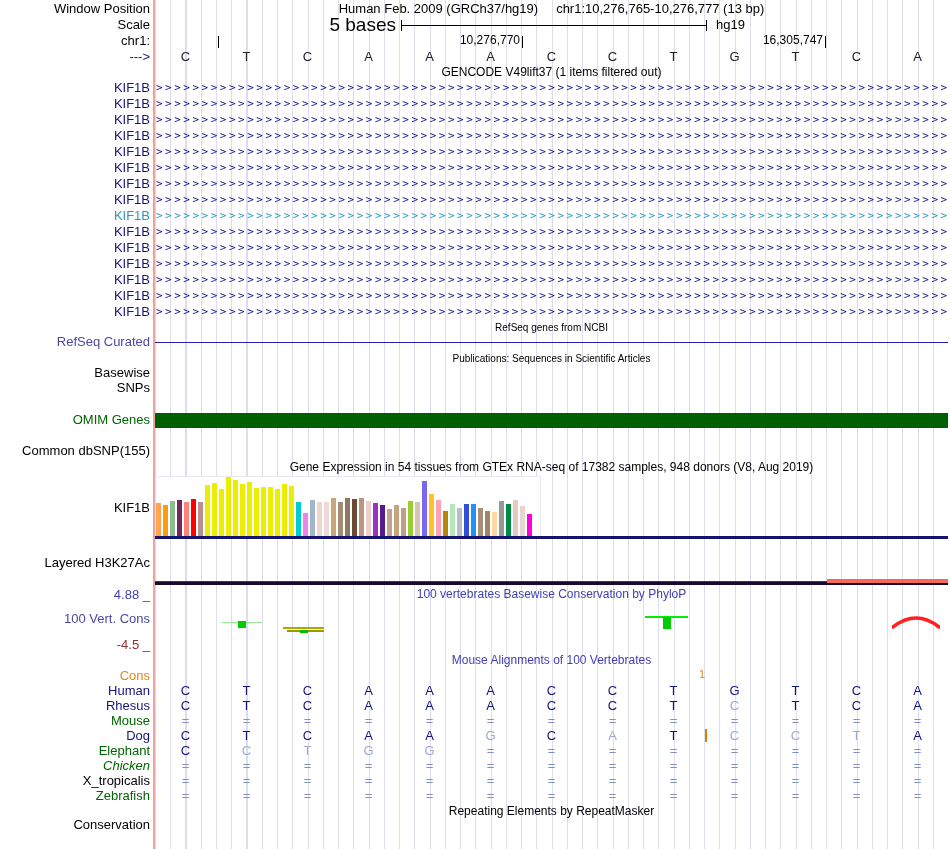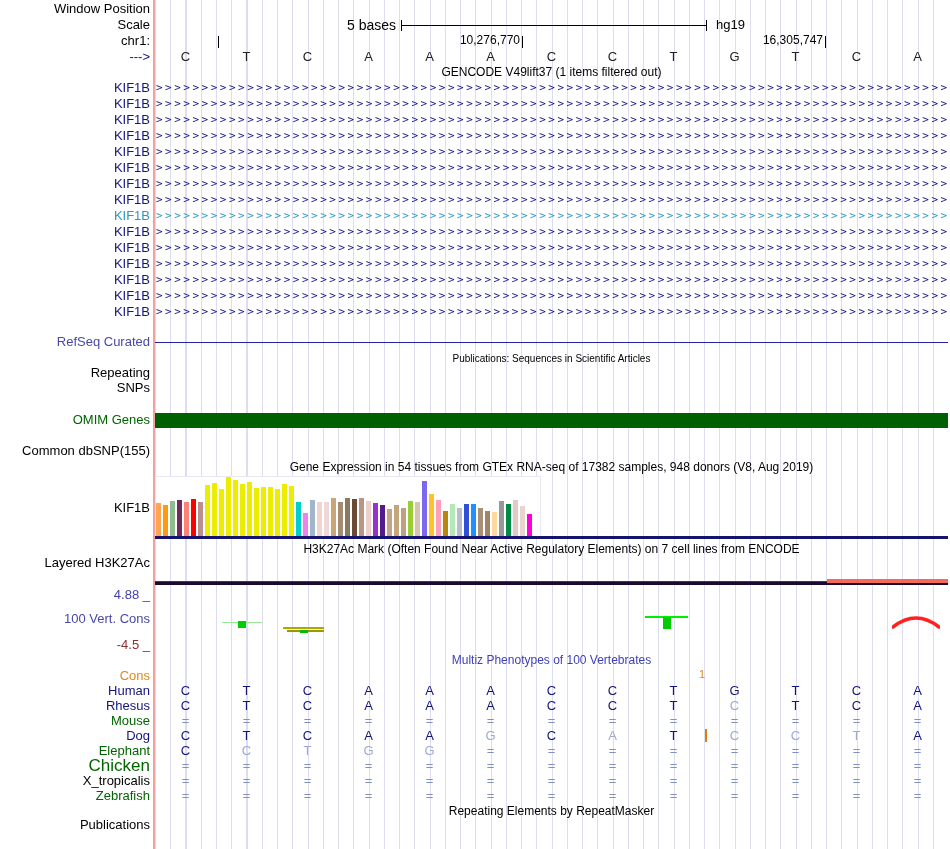--- a/index.html
+++ b/index.html
@@ -15,21 +15,21 @@
   .c-blue{color:#4040B4;}
   .c-orange{color:#DD8822;}
   .c-maroon{color:#8B3030;}
   .c-slate{color:#4848A8;}
   #grid{position:absolute;left:155px;top:0;width:793px;height:849px;
     background:repeating-linear-gradient(90deg,#DDDDF2 0px,#DDDDF2 1px,transparent 1px,transparent 15.25px);}
   #pink-line{position:absolute;left:153px;top:0;width:2px;height:849px;background:#F2A0A0;}
   .num{position:absolute;font-size:12px;line-height:13px;white-space:nowrap;}
   #header-line{position:absolute;left:155px;top:2px;width:793px;text-align:center;font-size:13px;line-height:14px;white-space:nowrap;}
   #header-line span{margin:0 9px;}
-  #scale-value{position:absolute;top:18px;right:554px;font-size:14px;line-height:14px;}
+  #scale-value{position:absolute;top:18px;right:554px;font-size:19px;line-height:14px;}
   #scale-bar{position:absolute;left:401px;top:25px;width:305px;height:1px;background:#000;}
   .scale-endtick{position:absolute;top:20px;width:1px;height:11px;background:#000;}
   #scale-genome{position:absolute;left:716px;top:18px;font-size:13px;line-height:14px;}
   #gtex-white{position:absolute;left:155px;top:476px;width:384px;height:60px;background:#fff;border:1px solid #E8E8F4;border-bottom:none;}
   #gtex-bars{position:absolute;left:156px;top:476px;width:390px;height:60px;}
   #gtex-baseline{position:absolute;left:155px;top:536px;width:793px;height:3px;background:#14146E;}
   #refseq-line{position:absolute;left:155px;top:342px;width:793px;height:1px;background:#2222AA;}
   #omim-bar{position:absolute;left:155px;top:413px;width:793px;height:15px;background:#006000;}
   #h3k-line{position:absolute;left:155px;top:581px;width:793px;height:4px;
     background:linear-gradient(#8B1A2A 0 1px,#1A0A30 1px 100%);}
@@ -40,20 +40,23 @@
 </style>
 </head>
 <body>
 
 <div id="browser">
 
   <div id="grid"></div>
   <div id="pink-line"></div>
 
   <div class="lbl" style="top:2px">Window Position</div>
+  <div id="header-line">
+    <span>Human Feb. 2009 (GRCh37/hg19)</span><span>chr1:10,276,765-10,276,777 (13 bp)</span>
+  </div>
 
   <div class="lbl" style="top:18px">Scale</div>
   <div id="scale-value">5 bases</div>
   <div id="scale-bar"></div>
   <div class="scale-endtick" style="left:401px"></div>
   <div class="scale-endtick" style="left:706px"></div>
   <div id="scale-genome">hg19</div>
 
   <div class="lbl" style="top:34px">chr1:</div>
   <div class="num" style="top:34px;right:430px">10,276,770</div>
@@ -103,25 +106,26 @@
       <div style="position: absolute; right: 800px; top: 257px; font-size: 13px; line-height: 14px; text-align: right; white-space: nowrap; color: rgb(20, 20, 126);">KIF1B</div>
       <div style="position: absolute; left: 156px; top: 257px; width: 791px; height: 14px; overflow: hidden; white-space: nowrap; color: rgb(20, 20, 126); font-size: 11px; line-height: 14px; letter-spacing: 2.5px; font-family: &quot;DejaVu Sans Mono&quot;, monospace;">&gt;&gt;&gt;&gt;&gt;&gt;&gt;&gt;&gt;&gt;&gt;&gt;&gt;&gt;&gt;&gt;&gt;&gt;&gt;&gt;&gt;&gt;&gt;&gt;&gt;&gt;&gt;&gt;&gt;&gt;&gt;&gt;&gt;&gt;&gt;&gt;&gt;&gt;&gt;&gt;&gt;&gt;&gt;&gt;&gt;&gt;&gt;&gt;&gt;&gt;&gt;&gt;&gt;&gt;&gt;&gt;&gt;&gt;&gt;&gt;&gt;&gt;&gt;&gt;&gt;&gt;&gt;&gt;&gt;&gt;&gt;&gt;&gt;&gt;&gt;&gt;&gt;&gt;&gt;&gt;&gt;&gt;&gt;&gt;&gt;&gt;&gt;&gt;&gt;&gt;&gt;&gt;&gt;&gt;&gt;</div>
       <div style="position: absolute; right: 800px; top: 273px; font-size: 13px; line-height: 14px; text-align: right; white-space: nowrap; color: rgb(20, 20, 126);">KIF1B</div>
       <div style="position: absolute; left: 156px; top: 273px; width: 791px; height: 14px; overflow: hidden; white-space: nowrap; color: rgb(20, 20, 126); font-size: 11px; line-height: 14px; letter-spacing: 2.5px; font-family: &quot;DejaVu Sans Mono&quot;, monospace;">&gt;&gt;&gt;&gt;&gt;&gt;&gt;&gt;&gt;&gt;&gt;&gt;&gt;&gt;&gt;&gt;&gt;&gt;&gt;&gt;&gt;&gt;&gt;&gt;&gt;&gt;&gt;&gt;&gt;&gt;&gt;&gt;&gt;&gt;&gt;&gt;&gt;&gt;&gt;&gt;&gt;&gt;&gt;&gt;&gt;&gt;&gt;&gt;&gt;&gt;&gt;&gt;&gt;&gt;&gt;&gt;&gt;&gt;&gt;&gt;&gt;&gt;&gt;&gt;&gt;&gt;&gt;&gt;&gt;&gt;&gt;&gt;&gt;&gt;&gt;&gt;&gt;&gt;&gt;&gt;&gt;&gt;&gt;&gt;&gt;&gt;&gt;&gt;&gt;&gt;&gt;&gt;&gt;&gt;&gt;</div>
       <div style="position: absolute; right: 800px; top: 289px; font-size: 13px; line-height: 14px; text-align: right; white-space: nowrap; color: rgb(20, 20, 126);">KIF1B</div>
       <div style="position: absolute; left: 156px; top: 289px; width: 791px; height: 14px; overflow: hidden; white-space: nowrap; color: rgb(20, 20, 126); font-size: 11px; line-height: 14px; letter-spacing: 2.5px; font-family: &quot;DejaVu Sans Mono&quot;, monospace;">&gt;&gt;&gt;&gt;&gt;&gt;&gt;&gt;&gt;&gt;&gt;&gt;&gt;&gt;&gt;&gt;&gt;&gt;&gt;&gt;&gt;&gt;&gt;&gt;&gt;&gt;&gt;&gt;&gt;&gt;&gt;&gt;&gt;&gt;&gt;&gt;&gt;&gt;&gt;&gt;&gt;&gt;&gt;&gt;&gt;&gt;&gt;&gt;&gt;&gt;&gt;&gt;&gt;&gt;&gt;&gt;&gt;&gt;&gt;&gt;&gt;&gt;&gt;&gt;&gt;&gt;&gt;&gt;&gt;&gt;&gt;&gt;&gt;&gt;&gt;&gt;&gt;&gt;&gt;&gt;&gt;&gt;&gt;&gt;&gt;&gt;&gt;&gt;&gt;&gt;&gt;&gt;&gt;&gt;&gt;</div>
       <div style="position: absolute; right: 800px; top: 305px; font-size: 13px; line-height: 14px; text-align: right; white-space: nowrap; color: rgb(20, 20, 126);">KIF1B</div>
       <div style="position: absolute; left: 156px; top: 305px; width: 791px; height: 14px; overflow: hidden; white-space: nowrap; color: rgb(20, 20, 126); font-size: 11px; line-height: 14px; letter-spacing: 2.5px; font-family: &quot;DejaVu Sans Mono&quot;, monospace;">&gt;&gt;&gt;&gt;&gt;&gt;&gt;&gt;&gt;&gt;&gt;&gt;&gt;&gt;&gt;&gt;&gt;&gt;&gt;&gt;&gt;&gt;&gt;&gt;&gt;&gt;&gt;&gt;&gt;&gt;&gt;&gt;&gt;&gt;&gt;&gt;&gt;&gt;&gt;&gt;&gt;&gt;&gt;&gt;&gt;&gt;&gt;&gt;&gt;&gt;&gt;&gt;&gt;&gt;&gt;&gt;&gt;&gt;&gt;&gt;&gt;&gt;&gt;&gt;&gt;&gt;&gt;&gt;&gt;&gt;&gt;&gt;&gt;&gt;&gt;&gt;&gt;&gt;&gt;&gt;&gt;&gt;&gt;&gt;&gt;&gt;&gt;&gt;&gt;&gt;&gt;&gt;&gt;&gt;&gt;</div>
     </div>
 
+  <div class="title small" style="top:322px">RefSeq genes from NCBI</div>
   <div class="lbl c-slate" style="top:335px">RefSeq Curated</div>
   <div id="refseq-line"></div>
 
   <div class="title small" style="top:353px">Publications: Sequences in Scientific Articles</div>
-  <div class="lbl" style="top:366px">Repeating</div>
+  <div class="lbl" style="top:366px">Basewise</div>
   <div class="lbl" style="top:381px">SNPs</div>
 
   <div class="lbl c-green" style="top:413px">OMIM Genes</div>
   <div id="omim-bar"></div>
 
   <div class="lbl" style="top:444px">Common dbSNP(155)</div>
 
   <div class="title" style="top:461px">Gene Expression in 54 tissues from GTEx RNA-seq of 17382 samples, 948 donors (V8, Aug 2019)</div>
   <div class="lbl" style="top:501px">KIF1B</div>
   <div id="gtex-white"></div>
@@ -176,40 +180,40 @@
       <div style="position: absolute; left: 329px; bottom: 0px; width: 5px; height: 25px; background: rgb(160, 132, 104);"></div>
       <div style="position: absolute; left: 336px; bottom: 0px; width: 5px; height: 24px; background: rgb(255, 216, 160);"></div>
       <div style="position: absolute; left: 343px; bottom: 0px; width: 5px; height: 35px; background: rgb(152, 152, 152);"></div>
       <div style="position: absolute; left: 350px; bottom: 0px; width: 5px; height: 32px; background: rgb(0, 139, 69);"></div>
       <div style="position: absolute; left: 357px; bottom: 0px; width: 5px; height: 36px; background: rgb(227, 203, 196);"></div>
       <div style="position: absolute; left: 364px; bottom: 0px; width: 5px; height: 30px; background: rgb(233, 212, 208);"></div>
       <div style="position: absolute; left: 371px; bottom: 0px; width: 5px; height: 22px; background: rgb(255, 0, 221);"></div>
     </div>
   <div id="gtex-baseline"></div>
 
-  <div class="title" style="top:543px">H3K27Ac Mark (Often Found Near Active Regulatory Elements) on 7 cell lines from ENCODE</div>
   <div class="lbl" style="top:556px">Layered H3K27Ac</div>
   <div id="h3k-line"></div>
   <div id="h3k-peak"></div>
 
+  <div class="title c-blue" style="top:588px">100 vertebrates Basewise Conservation by PhyloP</div>
   <div class="lbl c-blue" style="top:588px">4.88 _</div>
   <div class="lbl c-slate" style="top:612px">100 Vert. Cons</div>
   <div class="lbl c-maroon" style="top:638px">-4.5 _</div>
   <div class="consmark" style="left:222px;top:622px;width:40px;height:1px;background:#98E698"></div>
   <div class="consmark" style="left:238px;top:621px;width:8px;height:7px;background:#00CC00"></div>
   <div class="consmark" style="left:283px;top:627px;width:41px;height:2px;background:#AAAA00"></div>
   <div class="consmark" style="left:287px;top:630px;width:37px;height:2px;background:#999900"></div>
   <div class="consmark" style="left:300px;top:630px;width:8px;height:3px;background:#00BB00"></div>
   <div class="consmark" style="left:645px;top:616px;width:43px;height:2px;background:#00EE00"></div>
   <div class="consmark" style="left:663px;top:617px;width:8px;height:12px;background:#00CC00"></div>
   <svg class="consmark" style="left:892px;top:612px" width="48" height="17" viewBox="0 0 48 17">
     <path d="M1 15 Q 24 -3 47 15" stroke="#FF2020" stroke-width="3.5" fill="none" stroke-linecap="round"></path>
   </svg>
 
-  <div class="title c-blue" style="top:654px">Multiz Phenotypes of 100 Vertebrates</div>
+  <div class="title c-blue" style="top:654px">Mouse Alignments of 100 Vertebrates</div>
   <div class="lbl c-orange" style="top:669px">Cons</div>
   <div id="gap-count">1</div>
   <div id="dog-insert"></div>
   <div id="multiz-track">
       <div style="position: absolute; right: 800px; top: 684px; font-size: 13px; line-height: 14px; text-align: right; white-space: nowrap; color: rgb(20, 20, 126);">Human</div>
       <div style="position: absolute; left: 185.5px; top: 684px; transform: translateX(-50%); font-size: 13px; line-height: 14px; color: rgb(20, 20, 126);">C</div>
       <div style="position: absolute; left: 246.5px; top: 684px; transform: translateX(-50%); font-size: 13px; line-height: 14px; color: rgb(20, 20, 126);">T</div>
       <div style="position: absolute; left: 307.5px; top: 684px; transform: translateX(-50%); font-size: 13px; line-height: 14px; color: rgb(20, 20, 126);">C</div>
       <div style="position: absolute; left: 368.5px; top: 684px; transform: translateX(-50%); font-size: 13px; line-height: 14px; color: rgb(20, 20, 126);">A</div>
       <div style="position: absolute; left: 429.5px; top: 684px; transform: translateX(-50%); font-size: 13px; line-height: 14px; color: rgb(20, 20, 126);">A</div>
@@ -270,21 +274,21 @@
       <div style="position: absolute; left: 368.5px; top: 744px; transform: translateX(-50%); font-size: 13px; line-height: 14px; color: rgb(159, 169, 207);">G</div>
       <div style="position: absolute; left: 429.5px; top: 744px; transform: translateX(-50%); font-size: 13px; line-height: 14px; color: rgb(159, 169, 207);">G</div>
       <div style="position: absolute; left: 490.5px; top: 744px; transform: translateX(-50%); font-size: 13px; line-height: 14px; color: rgb(128, 144, 192);">=</div>
       <div style="position: absolute; left: 551.5px; top: 744px; transform: translateX(-50%); font-size: 13px; line-height: 14px; color: rgb(128, 144, 192);">=</div>
       <div style="position: absolute; left: 612.5px; top: 744px; transform: translateX(-50%); font-size: 13px; line-height: 14px; color: rgb(128, 144, 192);">=</div>
       <div style="position: absolute; left: 673.5px; top: 744px; transform: translateX(-50%); font-size: 13px; line-height: 14px; color: rgb(128, 144, 192);">=</div>
       <div style="position: absolute; left: 734.5px; top: 744px; transform: translateX(-50%); font-size: 13px; line-height: 14px; color: rgb(128, 144, 192);">=</div>
       <div style="position: absolute; left: 795.5px; top: 744px; transform: translateX(-50%); font-size: 13px; line-height: 14px; color: rgb(128, 144, 192);">=</div>
       <div style="position: absolute; left: 856.5px; top: 744px; transform: translateX(-50%); font-size: 13px; line-height: 14px; color: rgb(128, 144, 192);">=</div>
       <div style="position: absolute; left: 917.5px; top: 744px; transform: translateX(-50%); font-size: 13px; line-height: 14px; color: rgb(128, 144, 192);">=</div>
-      <div style="position: absolute; right: 800px; top: 759px; font-size: 17px; line-height: 14px; text-align: center; white-space: nowrap; color: rgb(0, 100, 0);">Chicken</div>
+      <div style="position: absolute; right: 800px; top: 759px; font-size: 13px; line-height: 14px; text-align: center; white-space: nowrap; color: rgb(0, 100, 0); font-style: italic;">Chicken</div>
       <div style="position: absolute; left: 185.5px; top: 759px; transform: translateX(-50%); font-size: 13px; line-height: 14px; color: rgb(128, 144, 192);">=</div>
       <div style="position: absolute; left: 246.5px; top: 759px; transform: translateX(-50%); font-size: 13px; line-height: 14px; color: rgb(128, 144, 192);">=</div>
       <div style="position: absolute; left: 307.5px; top: 759px; transform: translateX(-50%); font-size: 13px; line-height: 14px; color: rgb(128, 144, 192);">=</div>
       <div style="position: absolute; left: 368.5px; top: 759px; transform: translateX(-50%); font-size: 13px; line-height: 14px; color: rgb(128, 144, 192);">=</div>
       <div style="position: absolute; left: 429.5px; top: 759px; transform: translateX(-50%); font-size: 13px; line-height: 14px; color: rgb(128, 144, 192);">=</div>
       <div style="position: absolute; left: 490.5px; top: 759px; transform: translateX(-50%); font-size: 13px; line-height: 14px; color: rgb(128, 144, 192);">=</div>
       <div style="position: absolute; left: 551.5px; top: 759px; transform: translateX(-50%); font-size: 13px; line-height: 14px; color: rgb(128, 144, 192);">=</div>
       <div style="position: absolute; left: 612.5px; top: 759px; transform: translateX(-50%); font-size: 13px; line-height: 14px; color: rgb(128, 144, 192);">=</div>
       <div style="position: absolute; left: 673.5px; top: 759px; transform: translateX(-50%); font-size: 13px; line-height: 14px; color: rgb(128, 144, 192);">=</div>
       <div style="position: absolute; left: 734.5px; top: 759px; transform: translateX(-50%); font-size: 13px; line-height: 14px; color: rgb(128, 144, 192);">=</div>
@@ -315,18 +319,18 @@
       <div style="position: absolute; left: 551.5px; top: 789px; transform: translateX(-50%); font-size: 13px; line-height: 14px; color: rgb(128, 144, 192);">=</div>
       <div style="position: absolute; left: 612.5px; top: 789px; transform: translateX(-50%); font-size: 13px; line-height: 14px; color: rgb(128, 144, 192);">=</div>
       <div style="position: absolute; left: 673.5px; top: 789px; transform: translateX(-50%); font-size: 13px; line-height: 14px; color: rgb(128, 144, 192);">=</div>
       <div style="position: absolute; left: 734.5px; top: 789px; transform: translateX(-50%); font-size: 13px; line-height: 14px; color: rgb(128, 144, 192);">=</div>
       <div style="position: absolute; left: 795.5px; top: 789px; transform: translateX(-50%); font-size: 13px; line-height: 14px; color: rgb(128, 144, 192);">=</div>
       <div style="position: absolute; left: 856.5px; top: 789px; transform: translateX(-50%); font-size: 13px; line-height: 14px; color: rgb(128, 144, 192);">=</div>
       <div style="position: absolute; left: 917.5px; top: 789px; transform: translateX(-50%); font-size: 13px; line-height: 14px; color: rgb(128, 144, 192);">=</div>
     </div>
 
   <div class="title" style="top:805px">Repeating Elements by RepeatMasker</div>
-  <div class="lbl" style="top:818px">Publications</div>
+  <div class="lbl" style="top:818px">Conservation</div>
 
 <div style="position: absolute; left: 218px; top: 36px; width: 1px; height: 12px; background: rgb(0, 0, 0);"></div>
     <div style="position: absolute; left: 522px; top: 36px; width: 1px; height: 12px; background: rgb(0, 0, 0);"></div>
     <div style="position: absolute; left: 825px; top: 36px; width: 1px; height: 12px; background: rgb(0, 0, 0);"></div>
   </div>
 
 </body></html>

